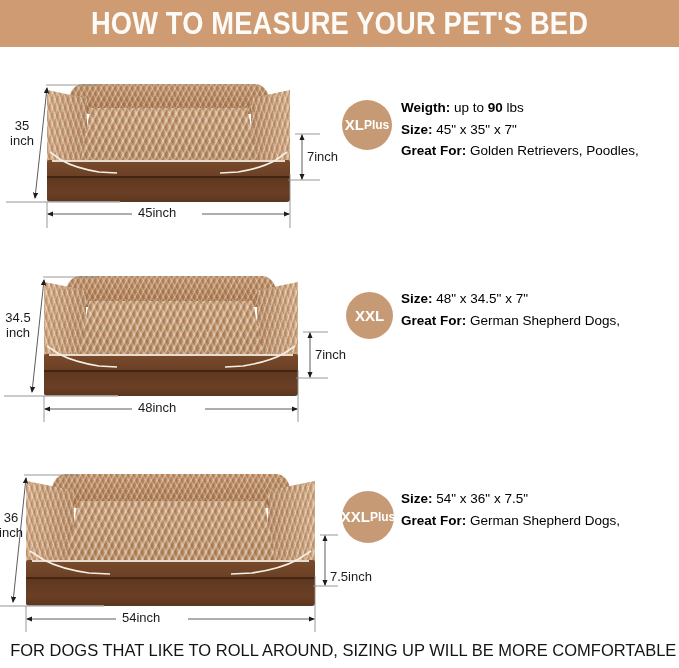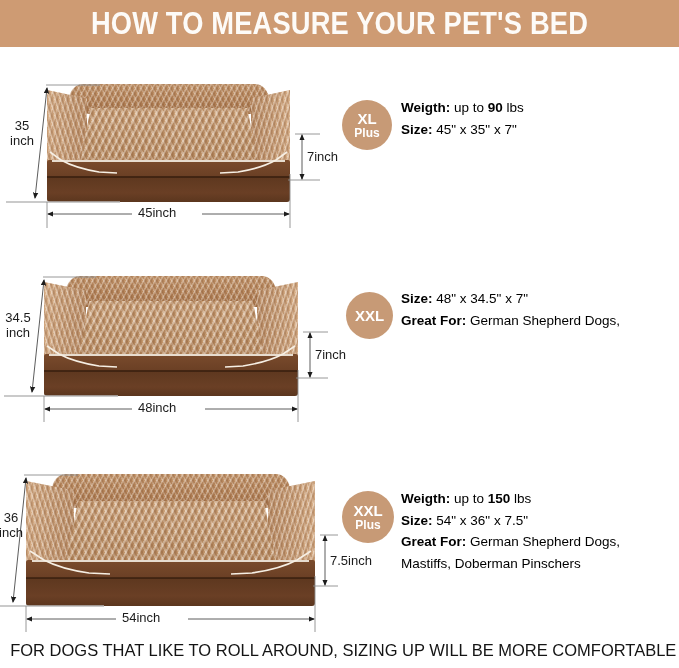--- a/index.html
+++ b/index.html
@@ -170,21 +170,21 @@
   .spec {
     position: absolute;
   }
   .badge {
     position: absolute;
     border-radius: 50%;
     background: #c79a76;
     color: #ffffff;
     font-weight: bold;
     display: flex;
-    flex-direction: column;
+    flex-direction: row;
     align-items: center;
     justify-content: center;
     line-height: 1.02;
     text-align: center;
   }
   .badge-l1 { font-size: 15px; }
   .badge-l2 { font-size: 12px; }
   .badge.single .badge-l1 { font-size: 15px; }
 
   .spec-lines {
@@ -288,20 +288,24 @@
       <div class="spec-lines" style="left:61px;top:35px;">
         <div class="spec-line">
           <span class="lbl">Weigth:</span>
           <span>up to</span>
           <span class="num">90</span>
           <span>lbs</span>
         </div>
         <div class="spec-line">
           <span class="lbl">Size:</span>
           <span>45" x 35" x 7"</span>
+        </div>
+        <div class="spec-line">
+          <span class="lbl">Great For:</span>
+          <span>Golden Retrievers, Poodles,</span>
         </div>
       </div>
     </div>
   </div>
 
   <div class="row row-2">
 
     <div class="figure" style="left:0;top:0;width:335px;height:165px;">
 
       <div class="bed" style="left:44px;top:14px;width:254px;height:120px;">
@@ -401,43 +405,36 @@
         <line x1="320" y1="77" x2="338" y2="77" stroke="#8d8d8d" stroke-width="0.9"></line>
         <line x1="313" y1="128" x2="338" y2="128" stroke="#8d8d8d" stroke-width="0.9"></line>
         <line x1="325" y1="78" x2="325" y2="127" stroke="#4a4a4a" stroke-width="0.9" marker-start="url(#ah3b)" marker-end="url(#ah3)"></line>
       </svg>
 
       <div class="dim-label two-line" style="left:-14px;top:52px;width:50px;">
         <div>36</div>
         <div>inch</div>
       </div>
       <div class="dim-label" style="left:122px;top:152px;">54inch</div>
-      <div class="dim-label" style="left:330px;top:95px;">7.5inch</div>
+      <div class="dim-label" style="left:330px;top:111px;">7.5inch</div>
     </div>
 
     <div class="spec" style="left:340px;top:0;width:339px;">
       <div class="badge" style="left:2px;top:33px;width:52px;height:52px;">
         <span class="badge-l1">XXL</span>
         <span class="badge-l2">Plus</span>
       </div>
       <div class="spec-lines" style="left:61px;top:30px;">
         <div class="spec-line">
-          <span class="lbl">Weigth:</span>
-          <span>up to</span>
-          <span class="num">150</span>
-          <span>lbs</span>
-        </div>
-        <div class="spec-line">
           <span class="lbl">Size:</span>
           <span>54" x 36" x 7.5"</span>
         </div>
         <div class="spec-line">
           <span class="lbl">Great For:</span>
           <span>German Shepherd Dogs,</span>
         </div>
-        <div class="spec-line">Mastiffs, Doberman Pinschers</div>
       </div>
     </div>
   </div>
 
   <div class="footer">FOR DOGS THAT LIKE TO ROLL AROUND, SIZING UP WILL BE MORE COMFORTABLE</div>
 
 </div>
 
 </body></html>

